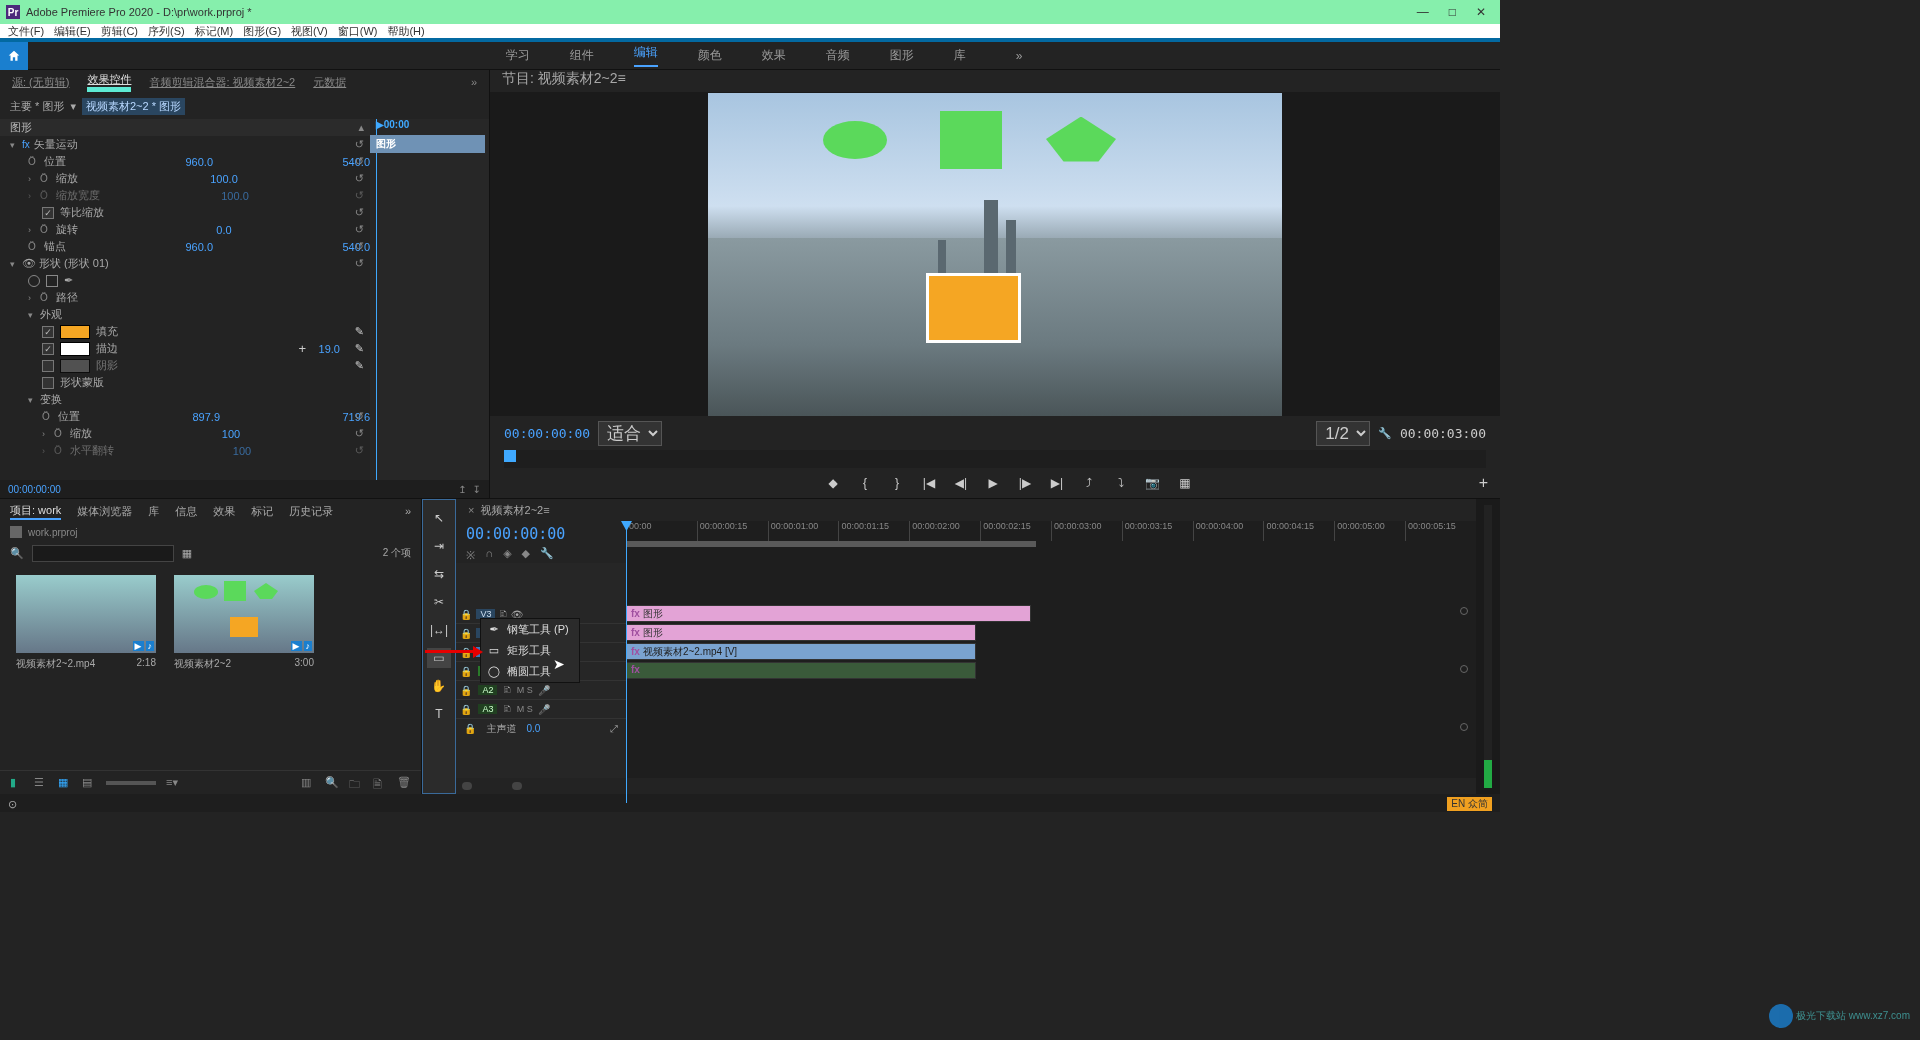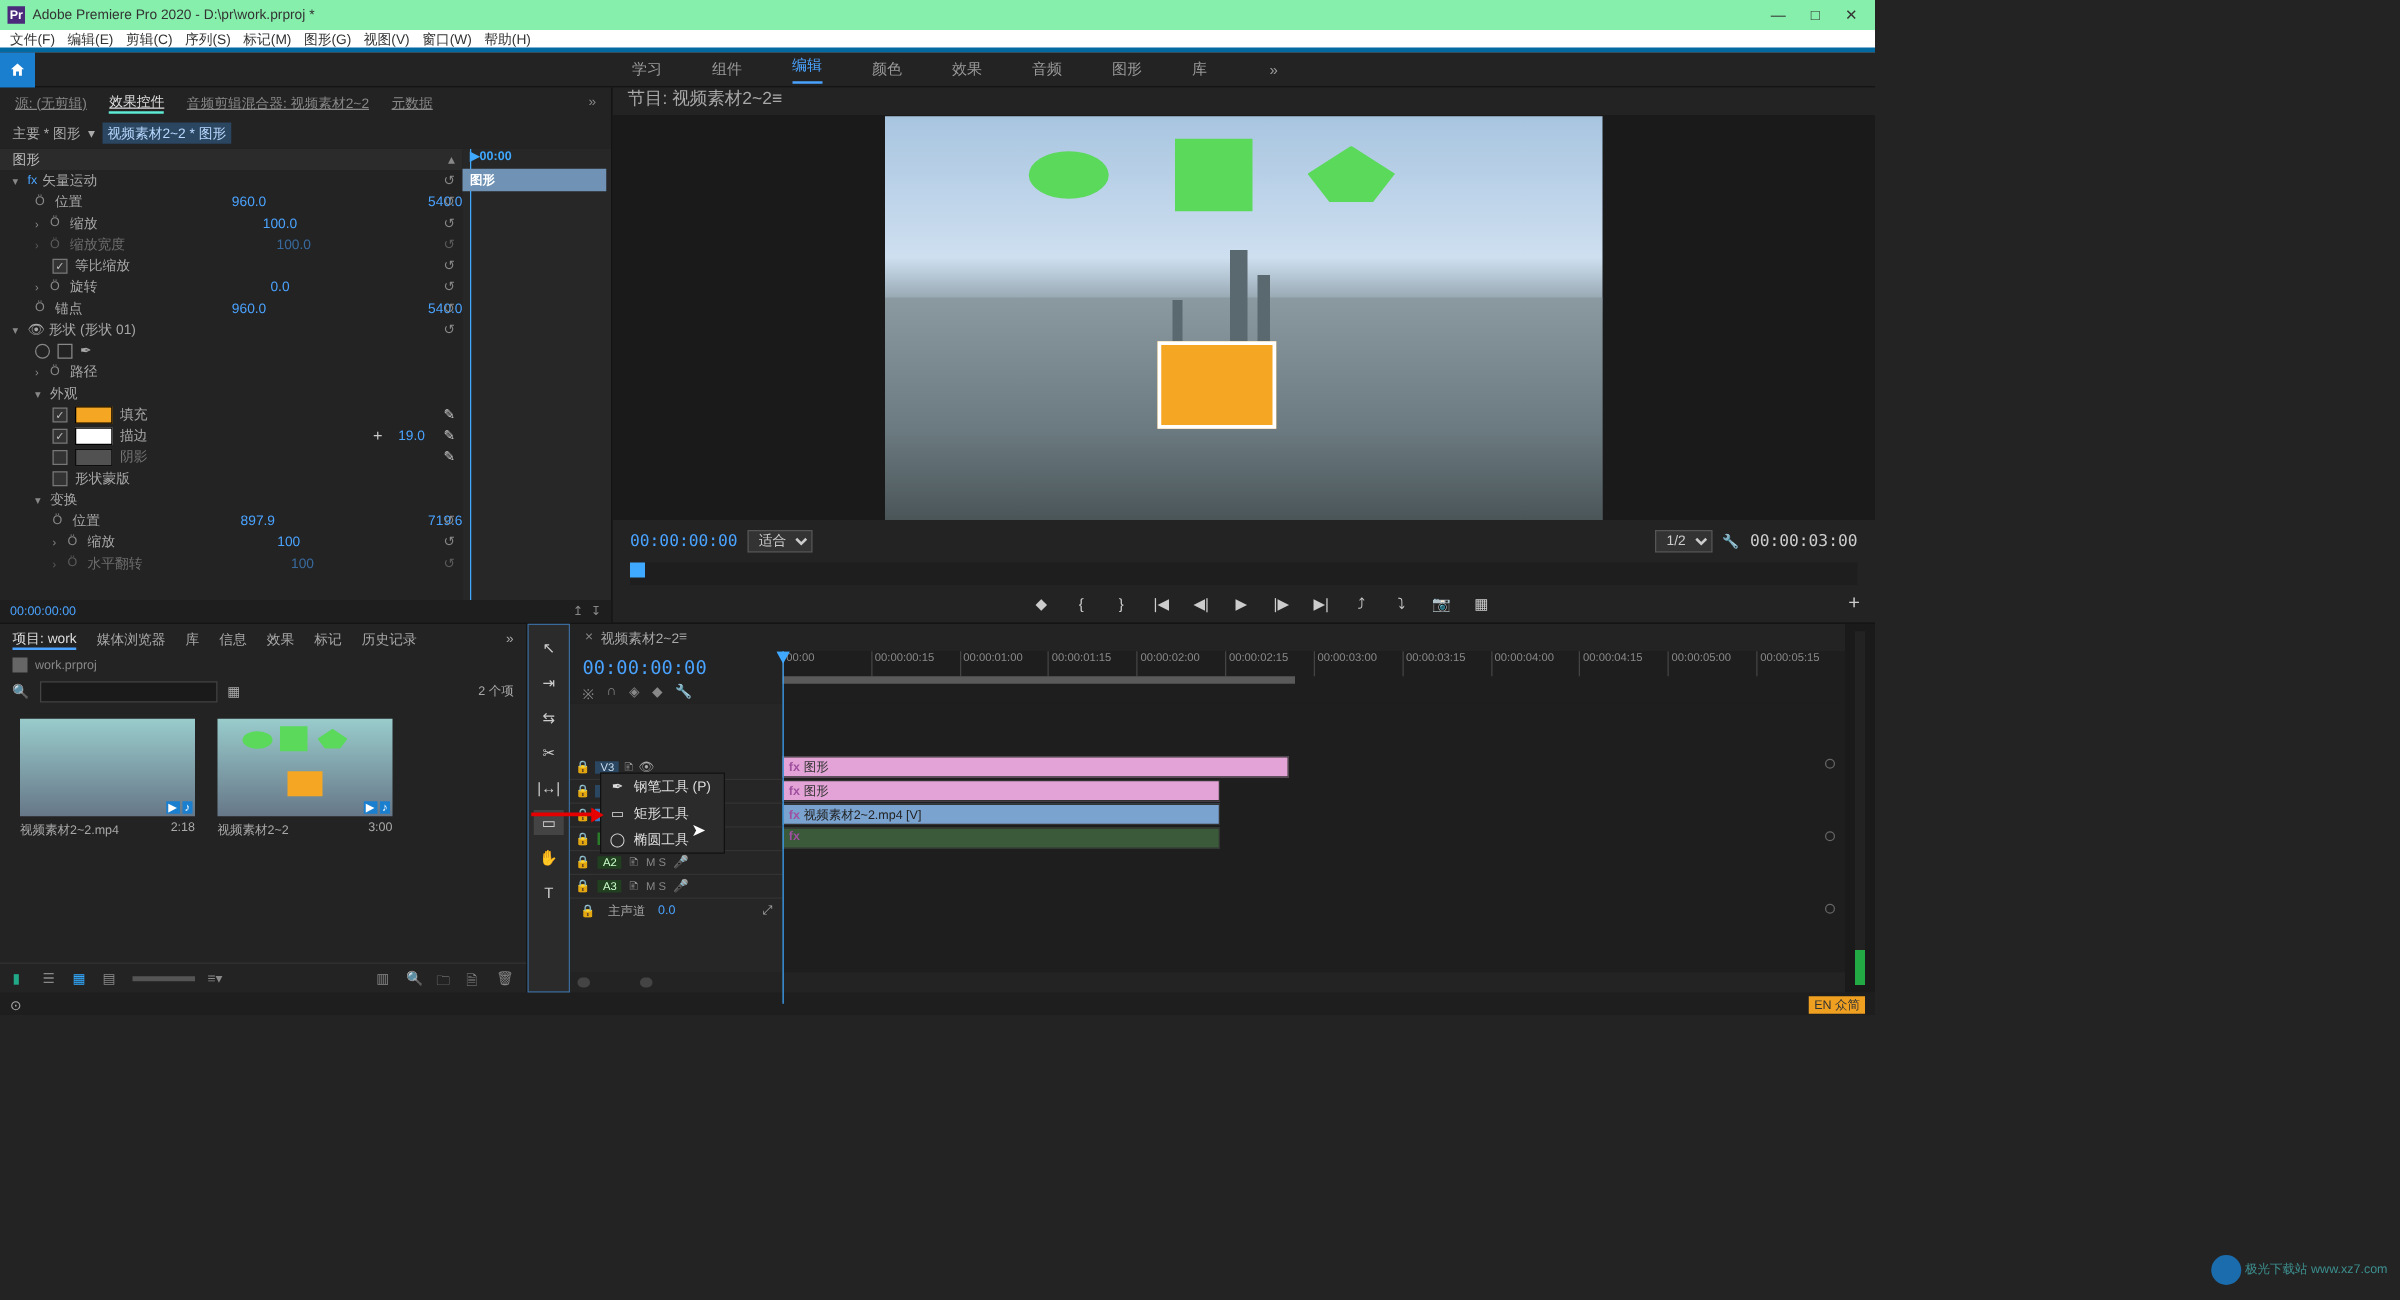--- a/index.html
+++ b/index.html
@@ -24,21 +24,21 @@
 .ws-more { color:#ccc; font-size:14px; margin-left:10px;}
 
 
 .upper { height: 428px; display: flex; background:#232323;}
 .left-panel { width: 490px; display:flex; flex-direction:column; border-right:1px solid #111;}
 .right-panel { flex:1; display:flex; flex-direction:column;}
 
 
 .src-tabs { height: 24px; display:flex; align-items:center; gap: 18px; padding: 0 12px; font-size:11px;}
 .src-tabs .tab { color:#888;text-decoration:underline;}
-.src-tabs .tab.active { color:#ddd; border-bottom:2px solid #5eead4;}
+.src-tabs .tab.active { color:#ddd; border-bottom:5px solid #5eead4;}
 .src-tabs .more { margin-left:auto; color:#888;}
 
 
 .ec-header { padding: 4px 10px; font-size:11px; color:#aaa; display:flex; align-items:center; gap:6px;}
 .ec-header .chip { background:#2a4660; padding:1px 4px; color:#b8d8ff;}
 .ec-body { display:flex; flex:1; overflow:hidden;}
 .ec-left { width: 370px; overflow-y:auto; font-size:11px;}
 .ec-right { flex:1; background:#272727; position:relative;font-weight:bold;}
 .ec-tl-head { position:absolute; top:0; left:0; right:0; height:16px; color:#3fa9ff; font-size:10px; padding-left:6px;}
 .ec-tl-clip { position:absolute; top:16px; left:0; right:4px; height:18px; background:#6f92b5; color:#fff; padding:2px 6px; font-size:10px;}
@@ -69,21 +69,21 @@
 .video-frame { width: 574px; height: 323px; background: linear-gradient(to bottom, #a8c5e0 0%, #cedff0 35%, #7f8f97 50%, #5f6b70 100%); position:relative; overflow:hidden;}
 .city { position:absolute; bottom:0; left:0; right:0; height:55%; background:linear-gradient(to top, #4a5558 0%, #6b7a80 40%, #8a9aa0 100%);}
 .building { position:absolute; bottom:40%; background:#5a6870;}
 .shape-ellipse { position:absolute; top:28px; left:115px; width:64px; height:38px; background:#5bd95b; border-radius:50%;}
 .shape-rect { position:absolute; top:18px; left:232px; width:62px; height:58px; background:#5bd95b;}
 .shape-poly { position:absolute; top:24px; left:338px; width:70px; height:45px; background:#5bd95b; clip-path: polygon(50% 0, 100% 50%, 75% 100%, 25% 100%, 0 50%);}
 .yellow-rect { position:absolute; top:180px; left:218px; width:95px; height:70px; background:#f5a623; border:3px solid #fff;}
 
 .prog-controls { height:34px; display:flex; align-items:center; padding:0 14px; gap:8px; font-size:11px;}
 .prog-controls .tc { color:#4aa3ff; font-size:13px; font-family:monospace;}
-.prog-controls select { background:#333; color:#ccc; border:1px solid #555; font-size:11px; padding:1px 4px;}
+.prog-controls select { background:#333; color:#ccc; border:1px solid #555; font-size:17px; padding:1px 4px;}
 .prog-controls .spacer { flex:1;}
 .prog-controls .dur { color:#ccc; font-size:13px; font-family:monospace;}
 .prog-scrub { height:18px; background:#1e1e1e; position:relative; margin:0 14px;}
 .prog-scrub .head { position:absolute; left:0; top:0; width:12px; height:12px; background:#3fa9ff;}
 .prog-transport { height:30px; display:flex; align-items:center; justify-content:center; gap:14px; color:#ccc;}
 .prog-transport .btn { width:18px; height:18px; display:flex; align-items:center; justify-content:center; font-size:12px;}
 .prog-transport .add { margin-left:auto; margin-right:12px; color:#ccc; font-size:16px;}
 
 
 .lower { flex:1; display:flex; background:#232323; border-top:1px solid #111; height: 296px;}

